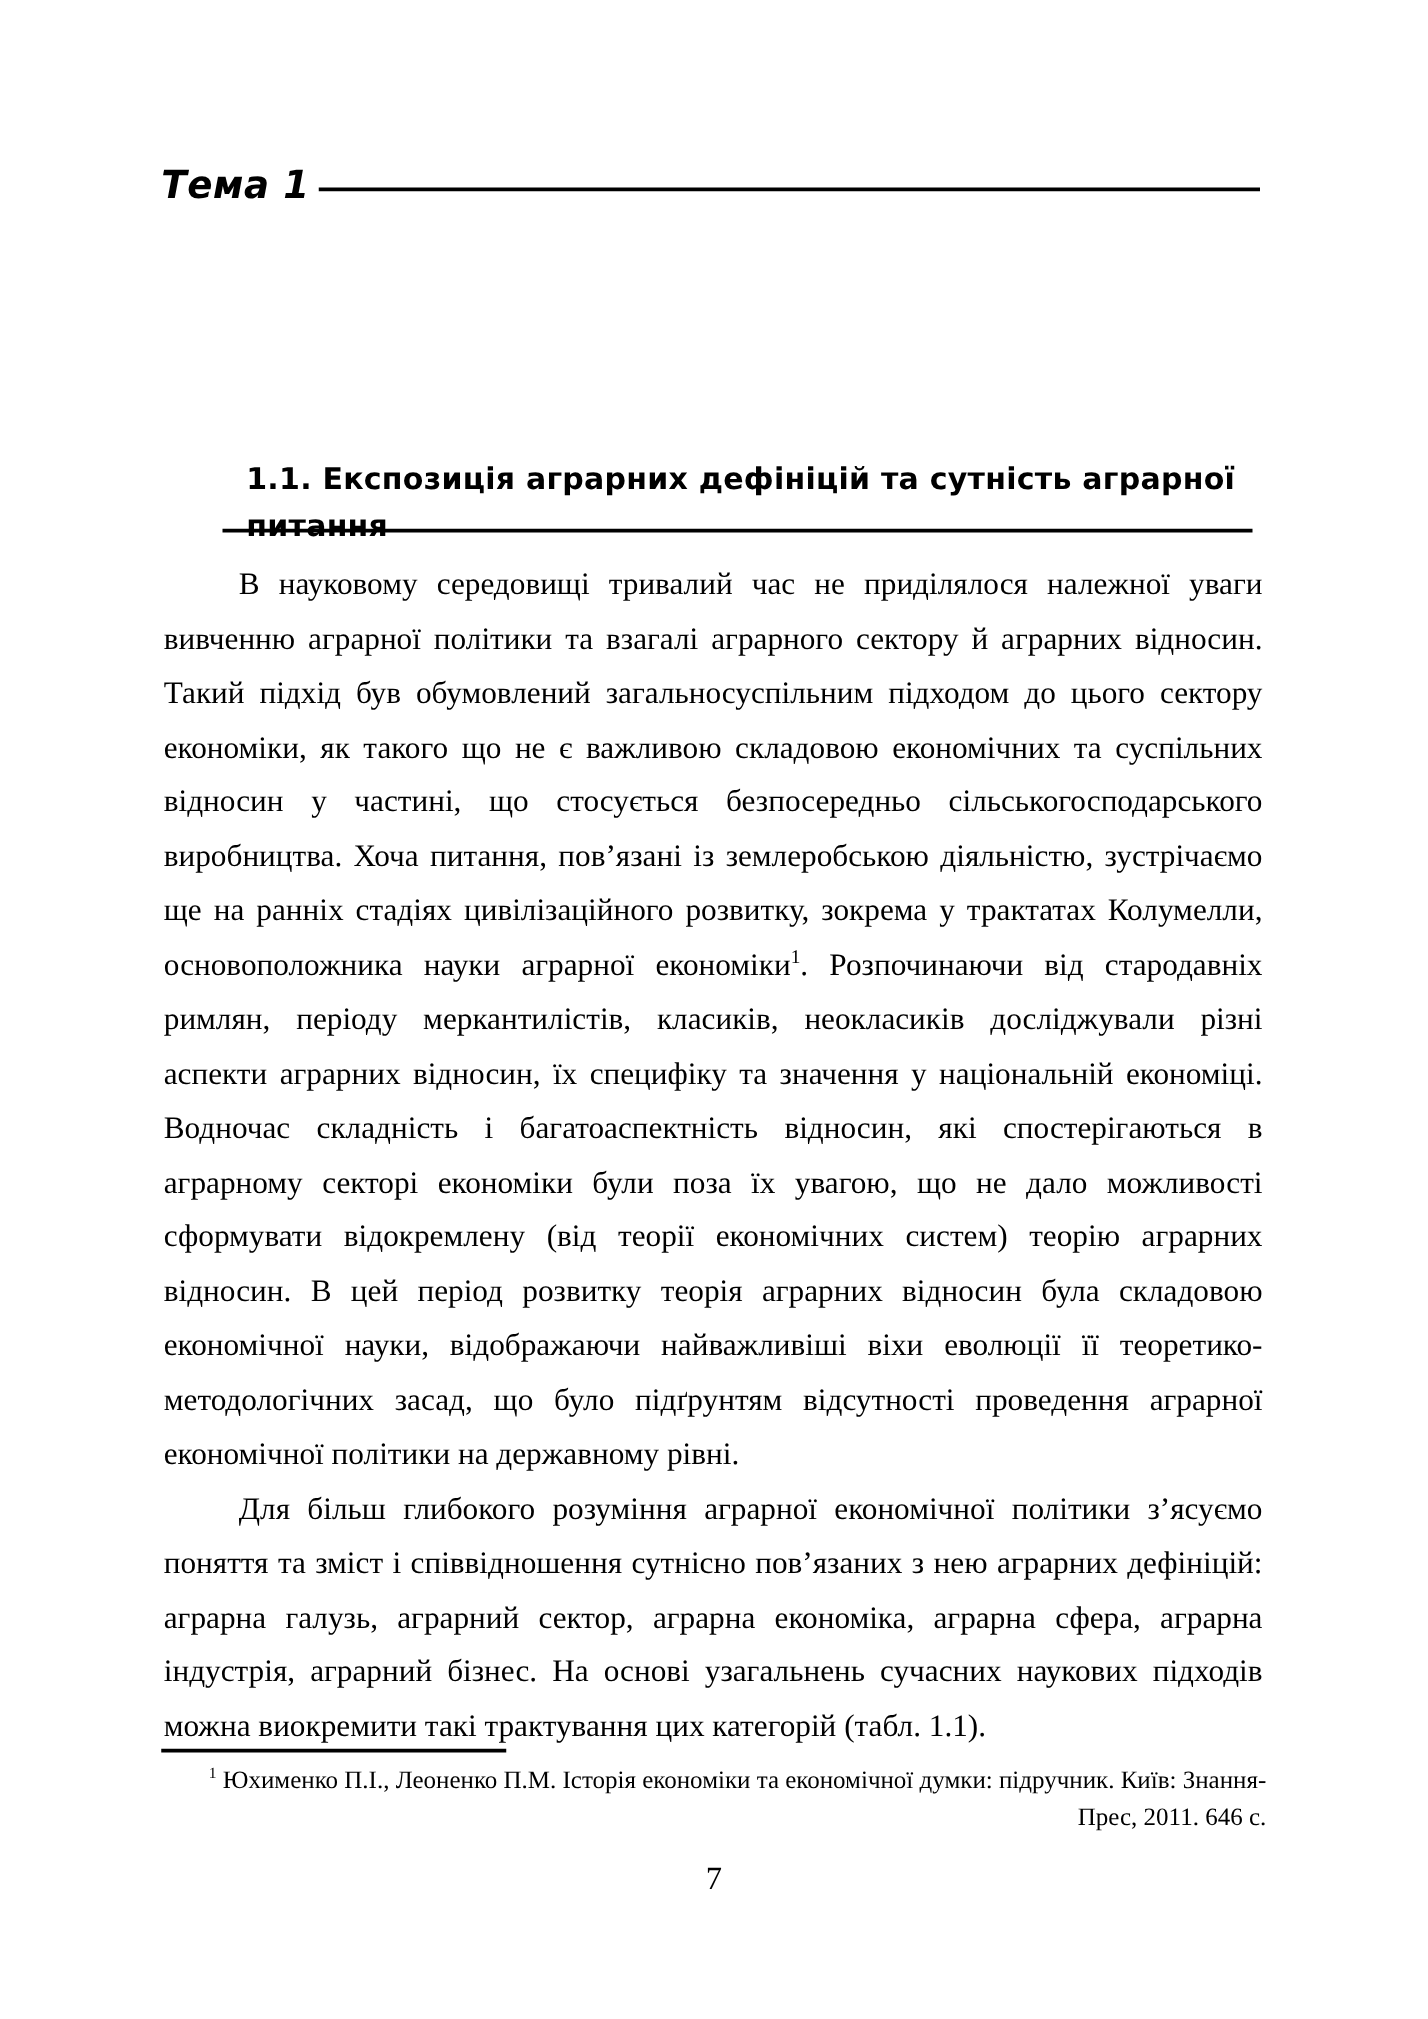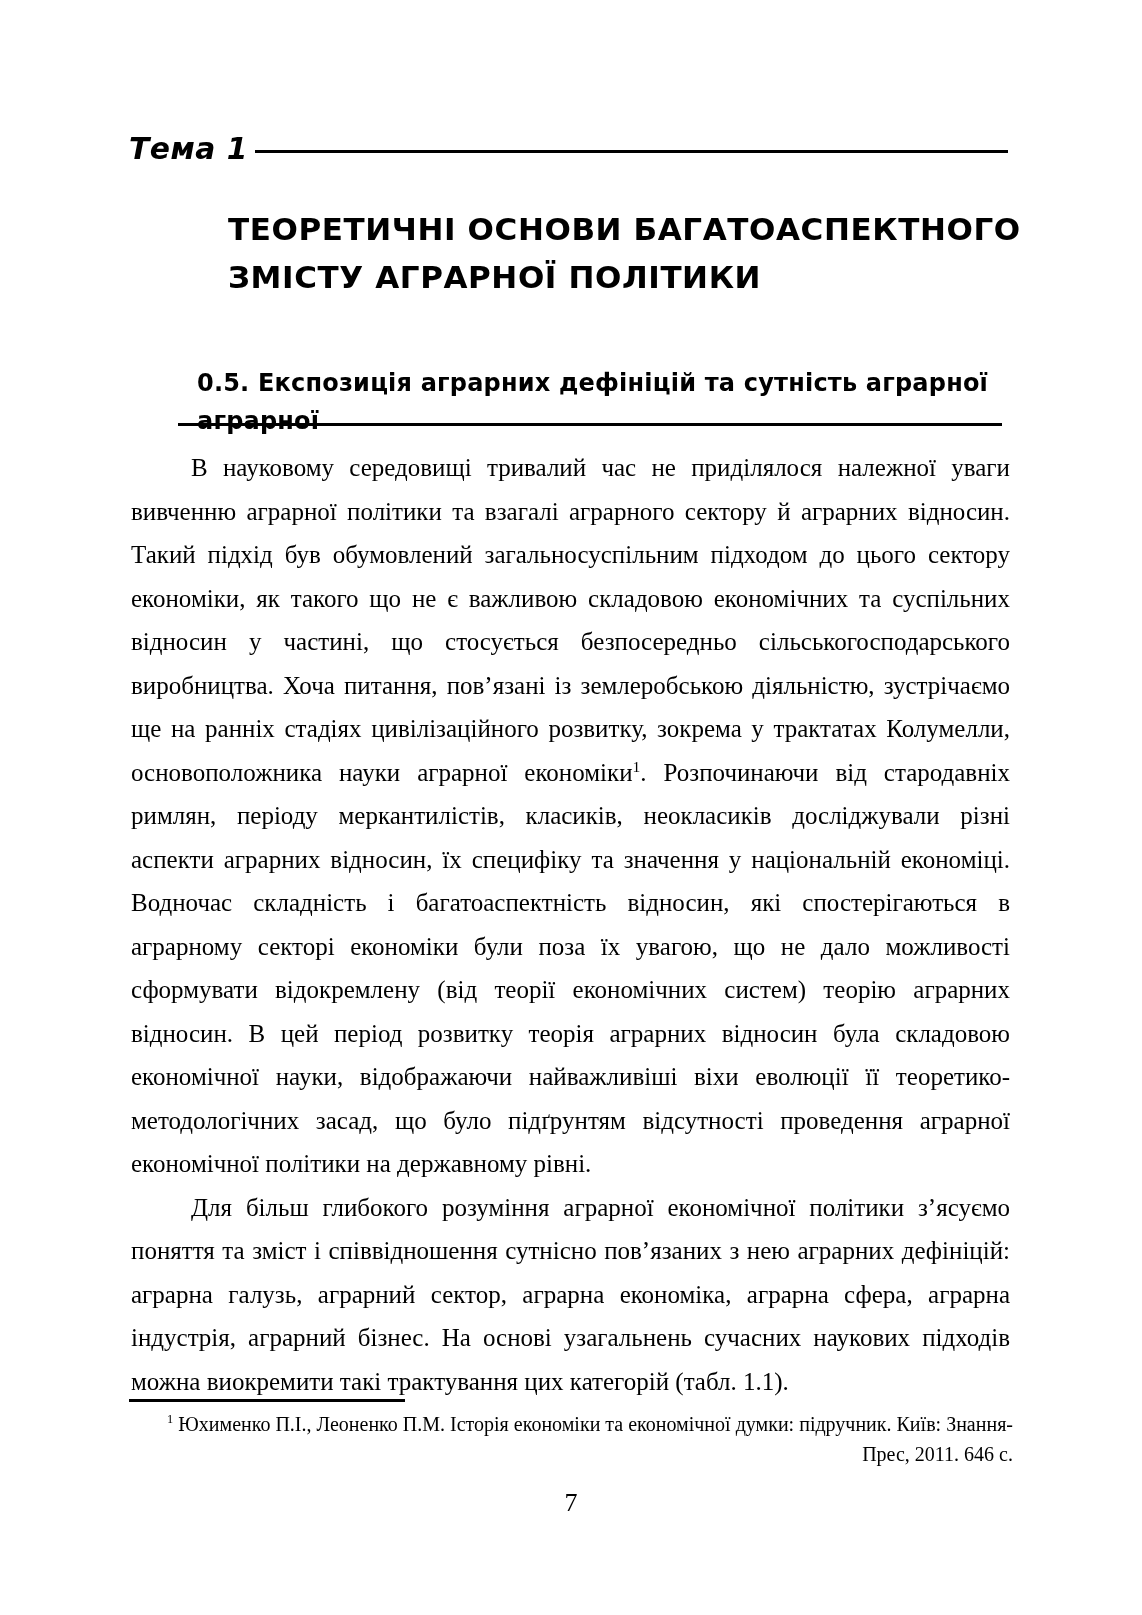--- a/index.html
+++ b/index.html
@@ -149,28 +149,24 @@
 </head>
 <body>
 
 <div class="page">
 
   <div class="chapter-tag-row">
     <span class="chapter-tag-label">Тема 1</span>
     <span class="chapter-tag-rule"></span>
   </div>
 
-  <h1 class="chapter-title">
-    <span class="tl">ТЕОРЕТИЧНІ ОСНОВИ БАГАТОАСПЕКТНОГО</span>
-    <span class="tl">ЗМІСТУ АГРАРНОЇ ПОЛІТИКИ</span>
-  </h1>
 
   <h2 class="section-heading">
-    <span class="sl">0.5. Експозиція аграрних дефініцій  та сутність аграрної</span>
-    <span class="sl">аграрної</span>
+    <span class="sl">1.1. Експозиція аграрних дефініцій  та сутність аграрної</span>
+    <span class="sl">питання</span>
   </h2>
   <div class="section-rule"></div>
 
   <div class="body-text">
     <p><span>В науковому середовищі тривалий час не приділялося належної уваги вивченню аграрної політики та взагалі аграрного сектору й аграрних відносин. Такий підхід був обумовлений загальносуспільним підходом до цього сектору економіки, як такого що не є важливою складовою економічних та суспільних відносин у частині, що стосується безпосередньо сільськогосподарського виробництва. Хоча питання, пов’язані із землеробською діяльністю, зустрічаємо ще на ранніх стадіях цивілізаційного розвитку, зокрема у трактатах Колумелли, основоположника науки аграрної економіки</span><sup class="fn-ref">1</sup><span>. Розпочинаючи від стародавніх римлян, періоду меркантилістів, класиків, неокласиків досліджували різні аспекти аграрних відносин, їх специфіку та значення у національній економіці. Водночас складність і багатоаспектність відносин, які спостерігаються в аграрному секторі економіки були поза їх увагою, що не дало можливості сформувати відокремлену (від теорії економічних систем) теорію аграрних відносин. В цей період розвитку теорія аграрних відносин була складовою економічної науки, відображаючи найважливіші віхи еволюції її теоретико-методологічних засад, що було підґрунтям відсутності проведення аграрної економічної політики на державному рівні.</span></p>
     <p>Для більш глибокого розуміння аграрної економічної політики з’ясуємо поняття та зміст і співвідношення сутнісно пов’язаних з нею аграрних дефініцій: аграрна галузь, аграрний сектор, аграрна економіка, аграрна сфера, аграрна індустрія, аграрний бізнес. На основі узагальнень сучасних наукових підходів можна виокремити такі трактування цих категорій (табл. 1.1).</p>
   </div>
 
   <div class="footnote-rule"></div>
   <div class="footnote"><span class="fn-marker">1</span><span> Юхименко П.І., Леоненко П.М. Історія економіки та економічної думки: підручник. Київ: Знання-Прес, 2011. 646 с.</span></div>

